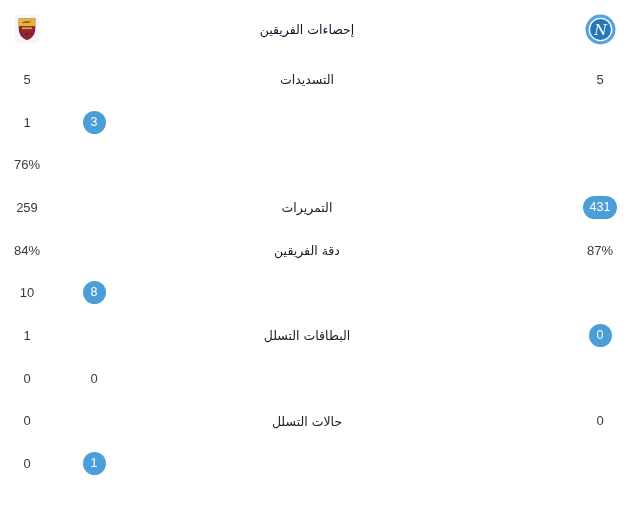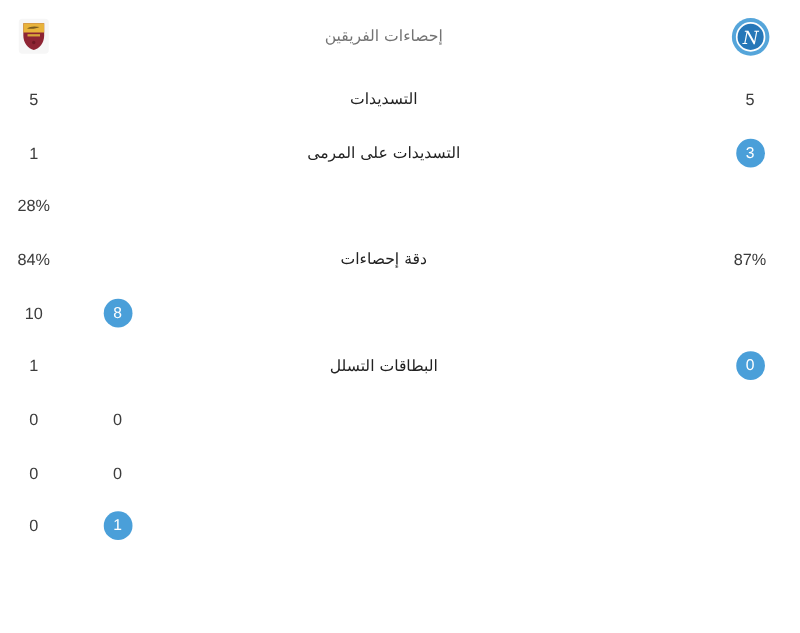--- a/index.html
+++ b/index.html
@@ -38,21 +38,21 @@
     align-items: center;
   }
   .header .title-cell {
     flex: 1;
     text-align: center;
     direction: rtl;
   }
   .page-title {
     font-family: "DejaVu Sans", "Liberation Sans", sans-serif;
     font-size: 12.5px;
-    color: #737373;
+    color: #0f172a;
   }
   .roma-logo-bg {
     width: 24px;
     height: 28px;
     background: #f6f6f6;
     border-radius: 3px;
     display: flex;
     align-items: center;
     justify-content: center;
   }
@@ -151,41 +151,49 @@
     </div>
     <div class="col-right">
       <span class="val">5</span>
     </div>
   </div>
 
   <div class="stat-row">
     <div class="col-left">
       <span class="val">1</span>
     </div>
-    <div class="col-center">
-      <span class="stat-label">التسديدات على المرمى</span>
-    </div>
     <div class="col-right">
       <span class="val badge">3</span>
     </div>
   </div>
 
   <div class="stat-row">
     <div class="col-left">
-      <span class="val">28%</span>
-    </div>
-  </div>
-
+      <span class="val">76%</span>
+    </div>
+  </div>
+
+  <div class="stat-row">
+    <div class="col-left">
+      <span class="val">259</span>
+    </div>
+    <div class="col-center">
+      <span class="stat-label">التمريرات</span>
+    </div>
+    <div class="col-right">
+      <span class="val badge">431</span>
+    </div>
+  </div>
 
   <div class="stat-row">
     <div class="col-left">
       <span class="val">84%</span>
     </div>
     <div class="col-center">
-      <span class="stat-label">دقة إحصاءات</span>
+      <span class="stat-label">دقة الفريقين</span>
     </div>
     <div class="col-right">
       <span class="val">87%</span>
     </div>
   </div>
 
   <div class="stat-row">
     <div class="col-left">
       <span class="val">10</span>
     </div>
@@ -212,20 +220,23 @@
     </div>
     <div class="col-right">
       <span class="val">0</span>
     </div>
   </div>
 
   <div class="stat-row">
     <div class="col-left">
       <span class="val">0</span>
     </div>
+    <div class="col-center">
+      <span class="stat-label">حالات التسلل</span>
+    </div>
     <div class="col-right">
       <span class="val">0</span>
     </div>
   </div>
 
   <div class="stat-row">
     <div class="col-left">
       <span class="val">0</span>
     </div>
     <div class="col-right">

